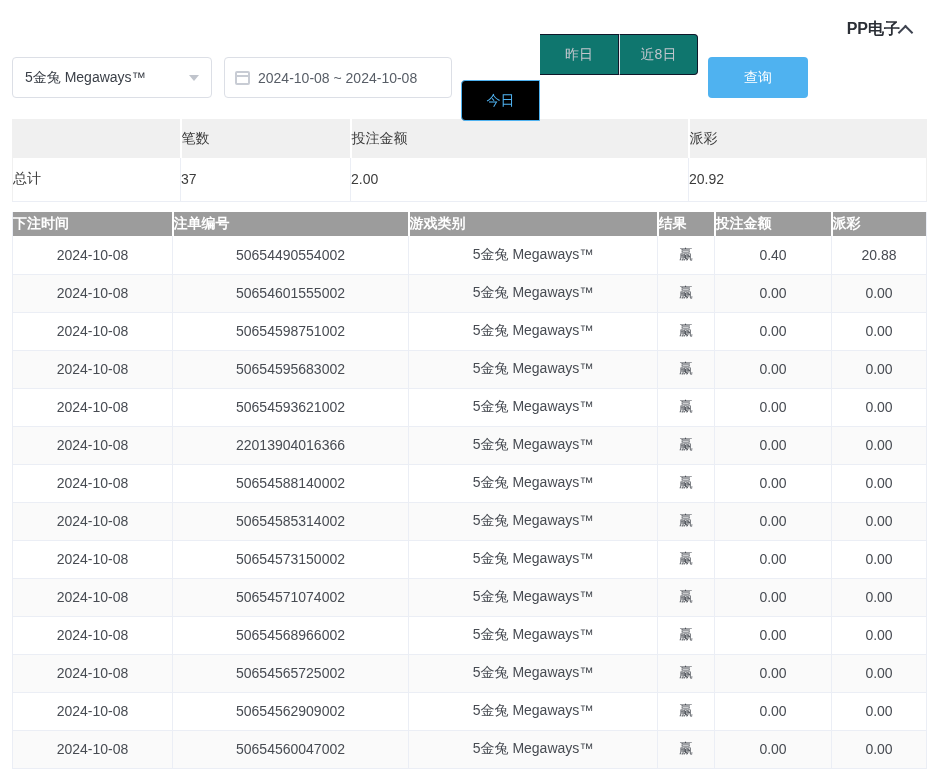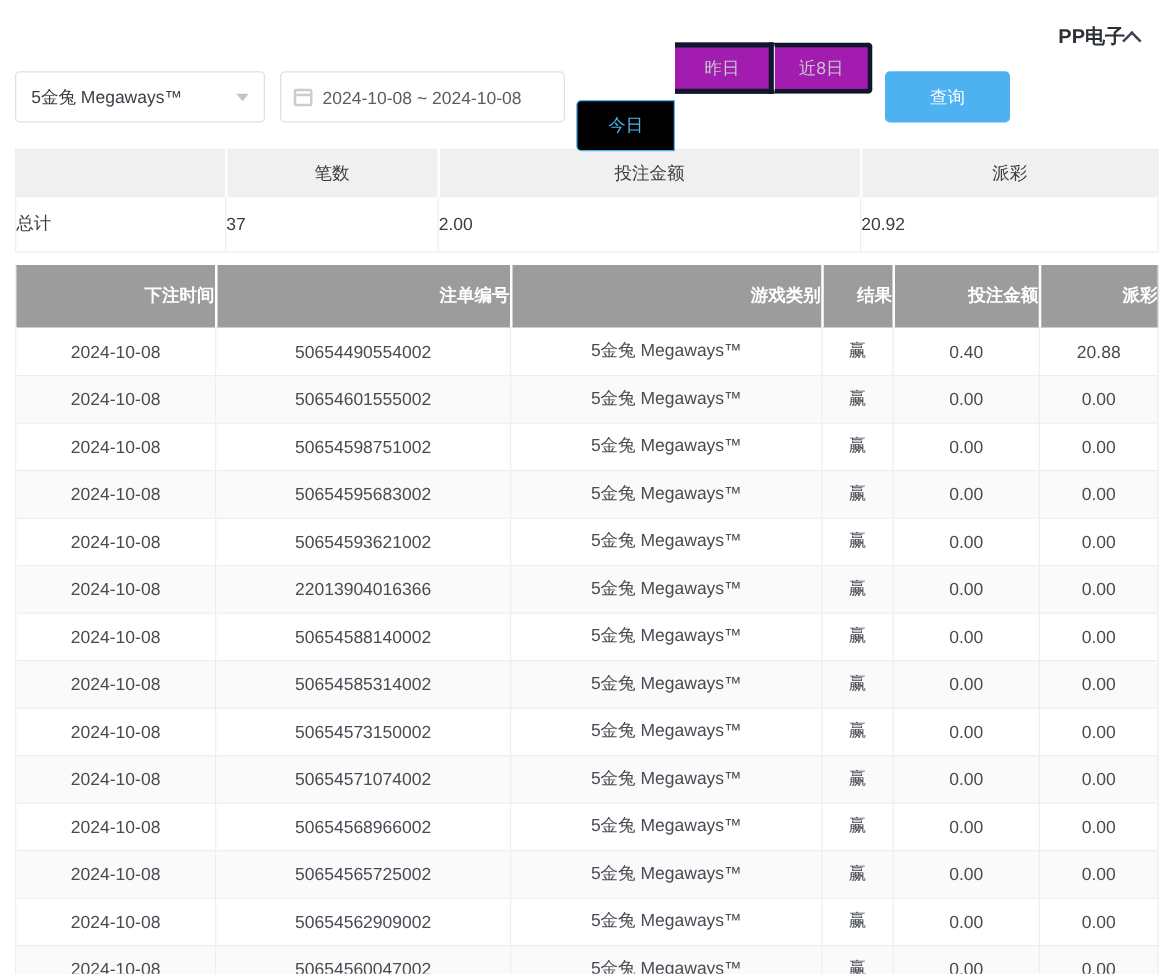--- a/index.html
+++ b/index.html
@@ -20,42 +20,42 @@
     display:flex; align-items:center; padding:0 12px; cursor:pointer; background:#fff; }
   .select-box .sel-text { flex:1; font-size:14px; color:#3a3f47; }
   .caret-down { width:0; height:0; border-left:5px solid transparent; border-right:5px solid transparent;
     border-top:6px solid #c0c4cc; }
   .date-box { width:228px; height:41px; border:1px solid #dcdfe6; border-radius:4px;
     display:flex; align-items:center; padding:4px 10px; margin-left:12px; cursor:pointer; background:#fff; }
   .cal-icon { width:15px; height:14px; border:2px solid #c8ccd4; border-radius:2px; position:relative; margin-right:8px; }
   .cal-icon::before { content:""; position:absolute; left:0; right:0; top:2px; height:2px; background:#c8ccd4; }
   .date-text { font-size:14px; color:#575d66; white-space:nowrap; }
   .btn-group { display:flex; margin-left:9px; }
-  .btn-group button { height:41px; width:79px; background:#a21caf; font-size:14px; cursor:pointer;
-    font-family:inherit; border:4px solid #0f172a; color:#c2c6cd; }
+  .btn-group button { height:41px; width:79px; background:#0f766e; font-size:14px; cursor:pointer;
+    font-family:inherit; border:1px solid #0f172a; color:#c2c6cd; }
   .btn-group button.first { border-radius:4px 0 0 4px; }
   .btn-group button.mid   { border-left:none; }
   .btn-group button.last  { border-left:1px solid #e4e7ed; border-radius:0 4px 4px 0; }
   .btn-group button.active { border:1px solid var(--accent); color:var(--accent); background:#000000;margin-top:46px; }
   .search-btn { margin-left:10px; height:41px; width:100px; border:none; border-radius:4px;
     background:var(--accent); color:#fff; font-size:14px; font-weight:400; cursor:pointer; font-family:inherit; }
 
   
   table { border-collapse:collapse; table-layout:fixed; width:100%; }
   .summary-tbl { margin-top:21px; border:1px solid #f0f0f0; }
   .summary-tbl th { background:#f0f0f0; border-right:2px solid #fff; height:38px;
-    font-size:14px; font-weight:400; color:#3c3c3c; text-align:center; }
+    font-size:14px; font-weight:400; color:#3c3c3c; text-align:left; }
   .summary-tbl th:last-child { border-right:none; }
   .summary-tbl td { height:44px; text-align:left; font-size:14px; color:#3c3c3c;
     border-right:1px solid #ebeef5; border-bottom:1px solid #ebeef5; background:#fff; }
   .summary-tbl td:last-child { border-right:none; }
 
   .records-tbl { margin-top:10px; border:1px solid #ebeef5; border-top:none; }
-  .records-tbl th { background:#9c9c9c; border-right:2px solid #fff; height:50px;
-    font-size:14px; font-weight:700; color:#fff; text-align:right;padding-left:12px; }
+  .records-tbl th { background:#9c9c9c; border-right:2px solid #fff; height:24px;
+    font-size:14px; font-weight:700; color:#fff; text-align:left; }
   .records-tbl th:last-child { border-right:none; }
   .records-tbl td { height:38px; text-align:center; font-size:14px; color:#474b52;
     border-right:1px solid #ebeef5; border-bottom:1px solid #ebeef5; background:#fff;
     overflow:hidden; white-space:nowrap; }
   .records-tbl td:last-child { border-right:none; }
   .records-tbl tbody tr:nth-child(even) td { background:#fafafa; }
 
   
   .summary-tbl col.c0{width:168px;} .summary-tbl col.c1{width:170px;}
   .summary-tbl col.c2{width:338px;} .summary-tbl col.c3{width:auto;}

